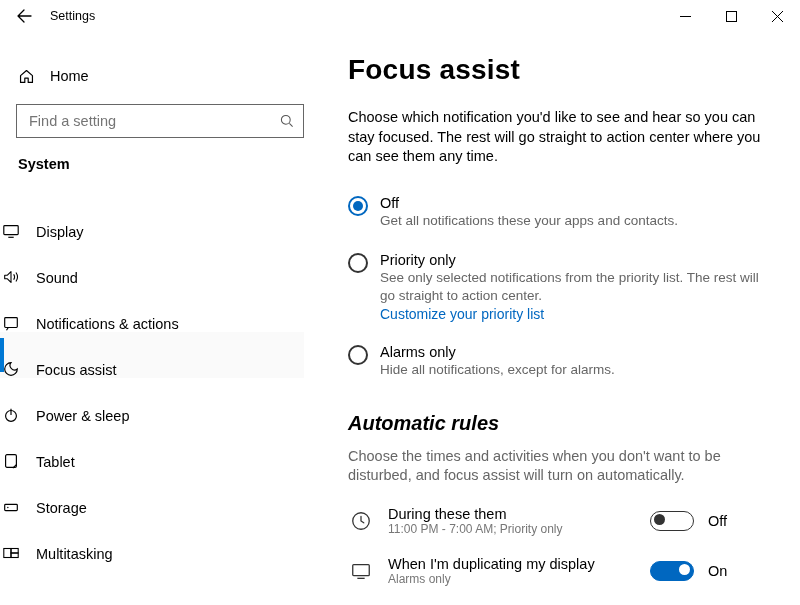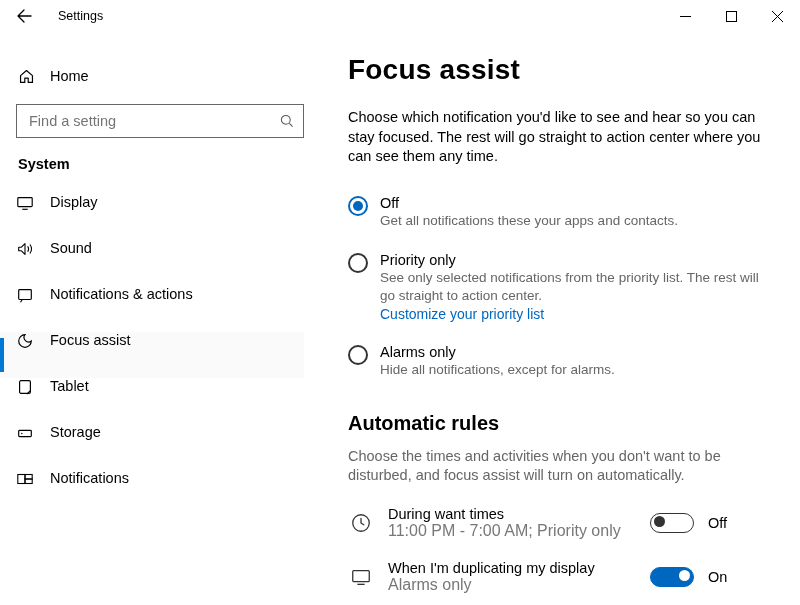--- a/index.html
+++ b/index.html
@@ -7,21 +7,21 @@
     margin: 0; padding: 0;
     width: 800px; height: 605px;
     font-family: "Segoe UI", Arial, sans-serif;
     font-size: 14px;
     color: #000;
     background: #fff;
     overflow: hidden;
   }
   .window { display: flex; flex-direction: column; width: 800px; height: 605px; }
   .titlebar {
-    display: flex; align-items: center; height: 32px; padding: 0 0 0 12px; gap: 8px;
+    display: flex; align-items: center; height: 32px; padding: 0 0 0 12px;
   }
   .titlebar .back { width: 24px; display:flex; align-items:center; justify-content:center;}
   .titlebar .title { padding-left: 14px; font-size: 12.5px; }
   .win-controls { margin-left: auto; display: flex; }
   .win-btn { width: 46px; height: 32px; display:flex; align-items:center; justify-content:center; }
   .body { display: flex; flex: 1; overflow: hidden; }
   .sidebar { width: 320px; padding: 0 0 0 0; display:flex; flex-direction:column; }
   .sidebar-inner { padding: 26px 16px 0 16px; }
   .home-row { display:flex; align-items:center; height: 36px; margin-bottom: 10px; cursor: default;}
   .home-row .icon { width: 20px; display:flex; justify-content:center;}
@@ -31,21 +31,21 @@
     display:flex; align-items:center;
     border: 1px solid #666; height: 34px; padding: 0 8px 0 10px;
     background: #fff;
   }
   .search input {
     flex:1; border:none; outline:none; font-size:14.5px; color:#6d28d9; background:transparent;
   }
   .sidebar-heading { font-weight:600; font-size:14.5px; margin: 6px 0 22px 2px; }
   .nav { display:flex; flex-direction:column; margin-left:-16px; }
   .nav-item {
-    display:flex; align-items:flex-start; height:46px; padding-left:14px; position:relative;
+    display:flex; align-items:flex-end; height:46px; padding-left:0; position:relative;
   }
   .nav-item .icon { width:22px; display:flex; justify-content:center; color:#000;}
   .nav-item .label { padding-left:14px; font-size:14.5px; }
   .nav-item.active::before {
     content:""; position:absolute; left:0; top:6px; bottom:6px; width:4px; background:#0078d4;
   }
   .nav-item.active { background: rgba(0,0,0,0.02); }
   .content { flex:1; padding: 22px 30px 0 28px; overflow:hidden; }
   h1.page-title { font-weight:600; font-size:28px; margin:0 0 22px 0; letter-spacing:0.2px;}
   .lead { font-size:14.5px; color:#000; line-height:1.35; margin-bottom:28px; max-width:430px;}
@@ -56,27 +56,27 @@
     display:flex; align-items:center; justify-content:center; flex-shrink:0;
   }
   .radio-circle.checked { border-color:#0067c0; }
   .radio-circle.checked::after {
     content:""; width:10px; height:10px; border-radius:50%; background:#0067c0;
   }
   .radio-text { padding-left:12px; max-width:400px;}
   .radio-label { font-size:14.5px; }
   .radio-desc { font-size:13.5px; color:#666; line-height:1.35; margin-top:1px;}
   .link { color:#0067c0; font-size:14px; cursor:pointer; margin-top:1px; display:inline-block;}
-  h2.section { font-weight:600; font-size:20px; margin:0 0 12px 0; }
+  h2.section { font-weight:600; font-size:20px; margin:0 0 12px 0;font-style:italic; }
   .section-lead { font-size:14.5px; color:#666; line-height:1.35; margin-bottom:20px; max-width:430px;margin-top:8px;}
   .rule-row { display:flex; align-items:center; margin-bottom:20px;}
   .rule-icon { width:26px; display:flex; justify-content:center; color:#333; }
   .rule-text { padding-left:14px; flex:1; }
   .rule-title { font-size:14.5px; }
-  .rule-sub { font-size:16px; color:#777; margin-top:0px;}
+  .rule-sub { font-size:12px; color:#777; margin-top:0px;}
   .toggle-wrap { display:flex; align-items:center; gap:14px; width:120px;}
   .toggle {
     width:44px; height:20px; border-radius:10px; border:1.5px solid #333; position:relative; background:#fff;
   }
   .toggle .knob {
     position:absolute; width:11px; height:11px; border-radius:50%; background:#333; top:2.5px; left:3px;
   }
   .toggle.on { background:#0067c0; border-color:#0067c0;}
   .toggle.on .knob { background:#fff; left:auto; right:3px; }
   .toggle-label { font-size:14.5px; }
@@ -167,20 +167,29 @@
             <span class="icon">
               <svg width="18" height="18" viewBox="0 0 20 20">
                   <path d="M10 3 A7 7 0 1 0 17 10 A5 5 0 0 1 10 3 Z" stroke="#000" stroke-width="1.3" fill="none"></path>
                 </svg>
             </span>
             <span class="label">Focus assist</span>
           </div>
           <div class="nav-item">
             <span class="icon">
               <svg width="18" height="18" viewBox="0 0 20 20">
+                  <circle cx="10" cy="11" r="6" stroke="#000" stroke-width="1.3" fill="none"></circle>
+                  <path d="M10 3 V10" stroke="#000" stroke-width="1.3"></path>
+                </svg>
+            </span>
+            <span class="label">Power &amp; sleep</span>
+          </div>
+          <div class="nav-item">
+            <span class="icon">
+              <svg width="18" height="18" viewBox="0 0 20 20">
                   <rect x="4" y="3" width="12" height="14" rx="1.5" stroke="#000" stroke-width="1.3" fill="none"></rect>
                   <path d="M12 18 L16 14" stroke="#000" stroke-width="1.3"></path>
                 </svg>
             </span>
             <span class="label">Tablet</span>
           </div>
           <div class="nav-item">
             <span class="icon">
               <svg width="18" height="18" viewBox="0 0 20 20">
                   <rect x="3" y="7" width="14" height="7" rx="1" stroke="#000" stroke-width="1.3" fill="none"></rect>
@@ -190,21 +199,21 @@
             <span class="label">Storage</span>
           </div>
           <div class="nav-item">
             <span class="icon">
               <svg width="18" height="18" viewBox="0 0 20 20">
                   <rect x="2" y="5" width="8" height="10" stroke="#000" stroke-width="1.2" fill="none"></rect>
                   <rect x="10" y="5" width="8" height="5" stroke="#000" stroke-width="1.2" fill="none"></rect>
                   <rect x="10" y="10" width="8" height="5" stroke="#000" stroke-width="1.2" fill="none"></rect>
                 </svg>
             </span>
-            <span class="label">Notifications</span>
+            <span class="label">Multitasking</span>
           </div>
         </div>
       </div>
     </div>
 
     <div class="content">
       <h1 class="page-title">Focus assist</h1>
       <div class="lead">Choose which notification you'd like to see and hear so you can stay focused. The rest will go straight to action center where you can see them any time.</div>
 
       <div class="radio-group">
@@ -236,21 +245,21 @@
       <div class="section-lead">Choose the times and activities when you don't want to be disturbed, and focus assist will turn on automatically.</div>
 
       <div class="rule-row">
         <span class="rule-icon">
           <svg width="22" height="22" viewBox="0 0 24 24">
               <circle cx="12" cy="12" r="9" stroke="#333" stroke-width="1.4" fill="none"></circle>
               <path d="M12 7 V12 L15 14" stroke="#333" stroke-width="1.4" fill="none" stroke-linecap="round"></path>
             </svg>
         </span>
         <div class="rule-text">
-          <div class="rule-title">During want times</div>
+          <div class="rule-title">During these them</div>
           <div class="rule-sub">11:00 PM - 7:00 AM; Priority only</div>
         </div>
         <div class="toggle-wrap">
           <div class="toggle">
               <div class="knob"></div>
             </div>
           <span class="toggle-label">Off</span>
         </div>
       </div>
 

